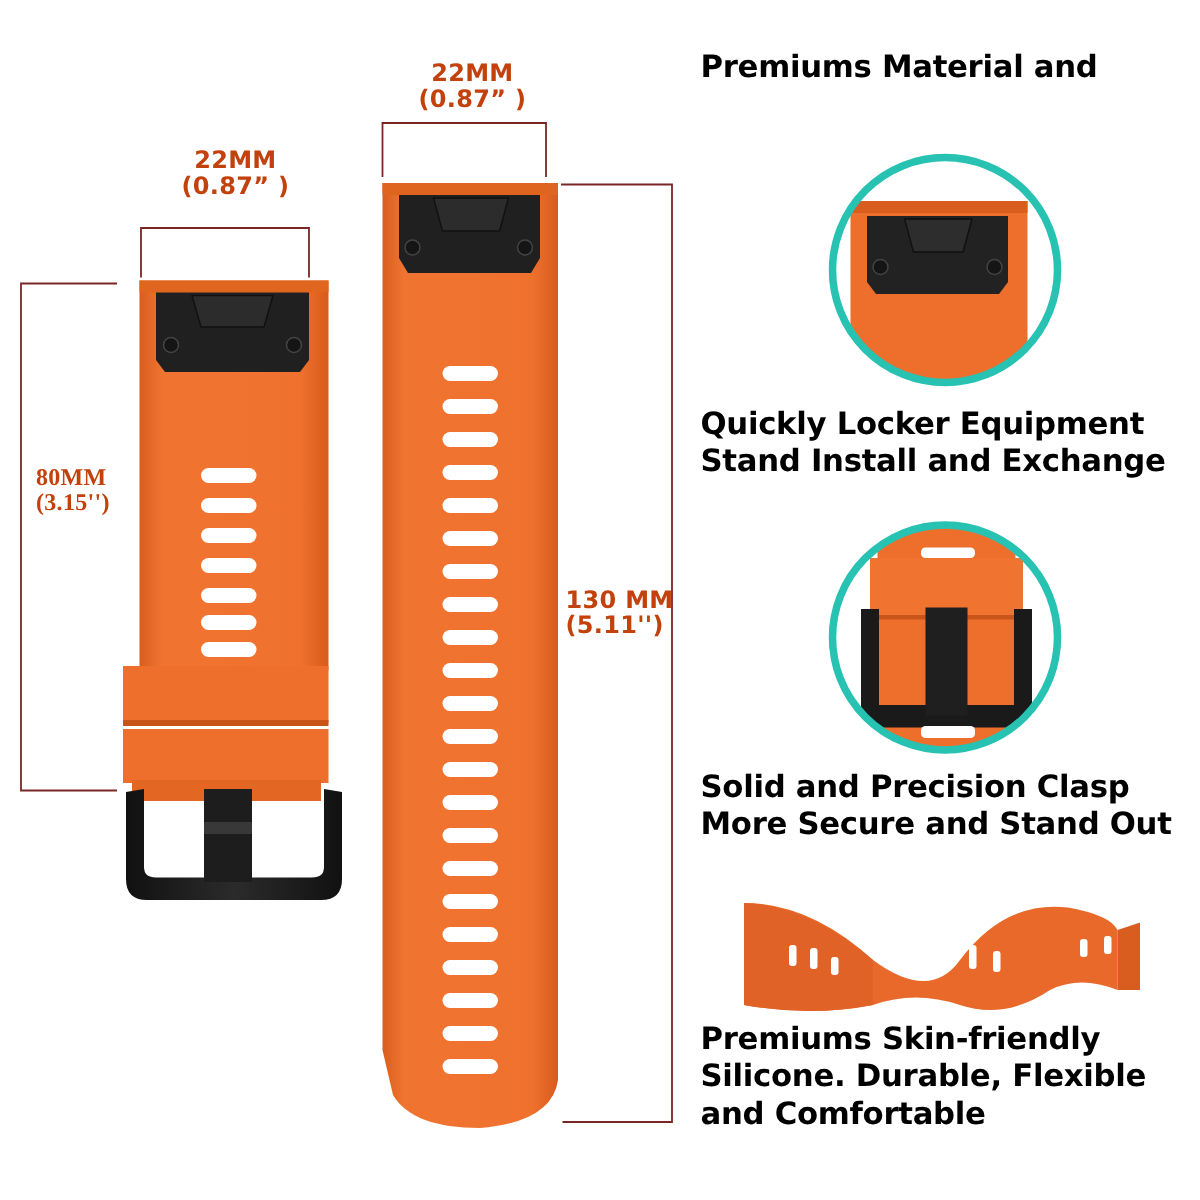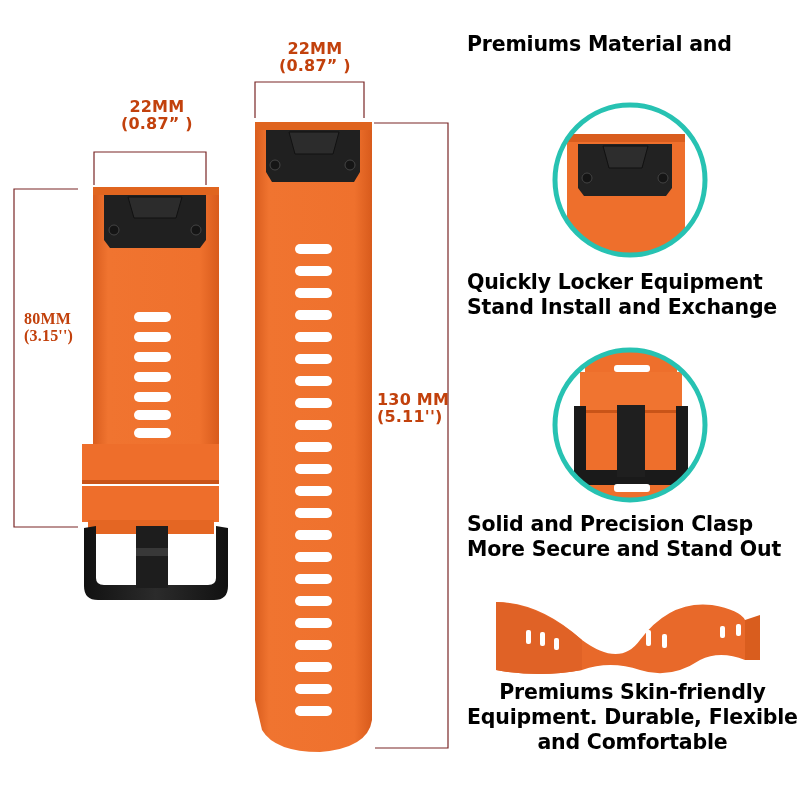--- a/index.html
+++ b/index.html
@@ -180,17 +180,17 @@
   <span>Premiums Material and</span>
 </div>
 <div class="feature" style="left:467px;top:270px;">
   <span>Quickly Locker Equipment</span>
   <span>Stand Install and Exchange</span>
 </div>
 <div class="feature" style="left:467px;top:512px;">
   <span>Solid and Precision Clasp</span>
   <span>More Secure and Stand Out</span>
 </div>
-<div class="feature" style="left:467px;top:680px;text-align:center;">
+<div class="feature" style="left:467px;top:680px;">
   <span>Premiums Skin-friendly</span>
-  <span>Equipment. Durable, Flexible</span>
+  <span>Silicone. Durable, Flexible</span>
   <span>and Comfortable</span>
 </div>
 
 </body></html>

